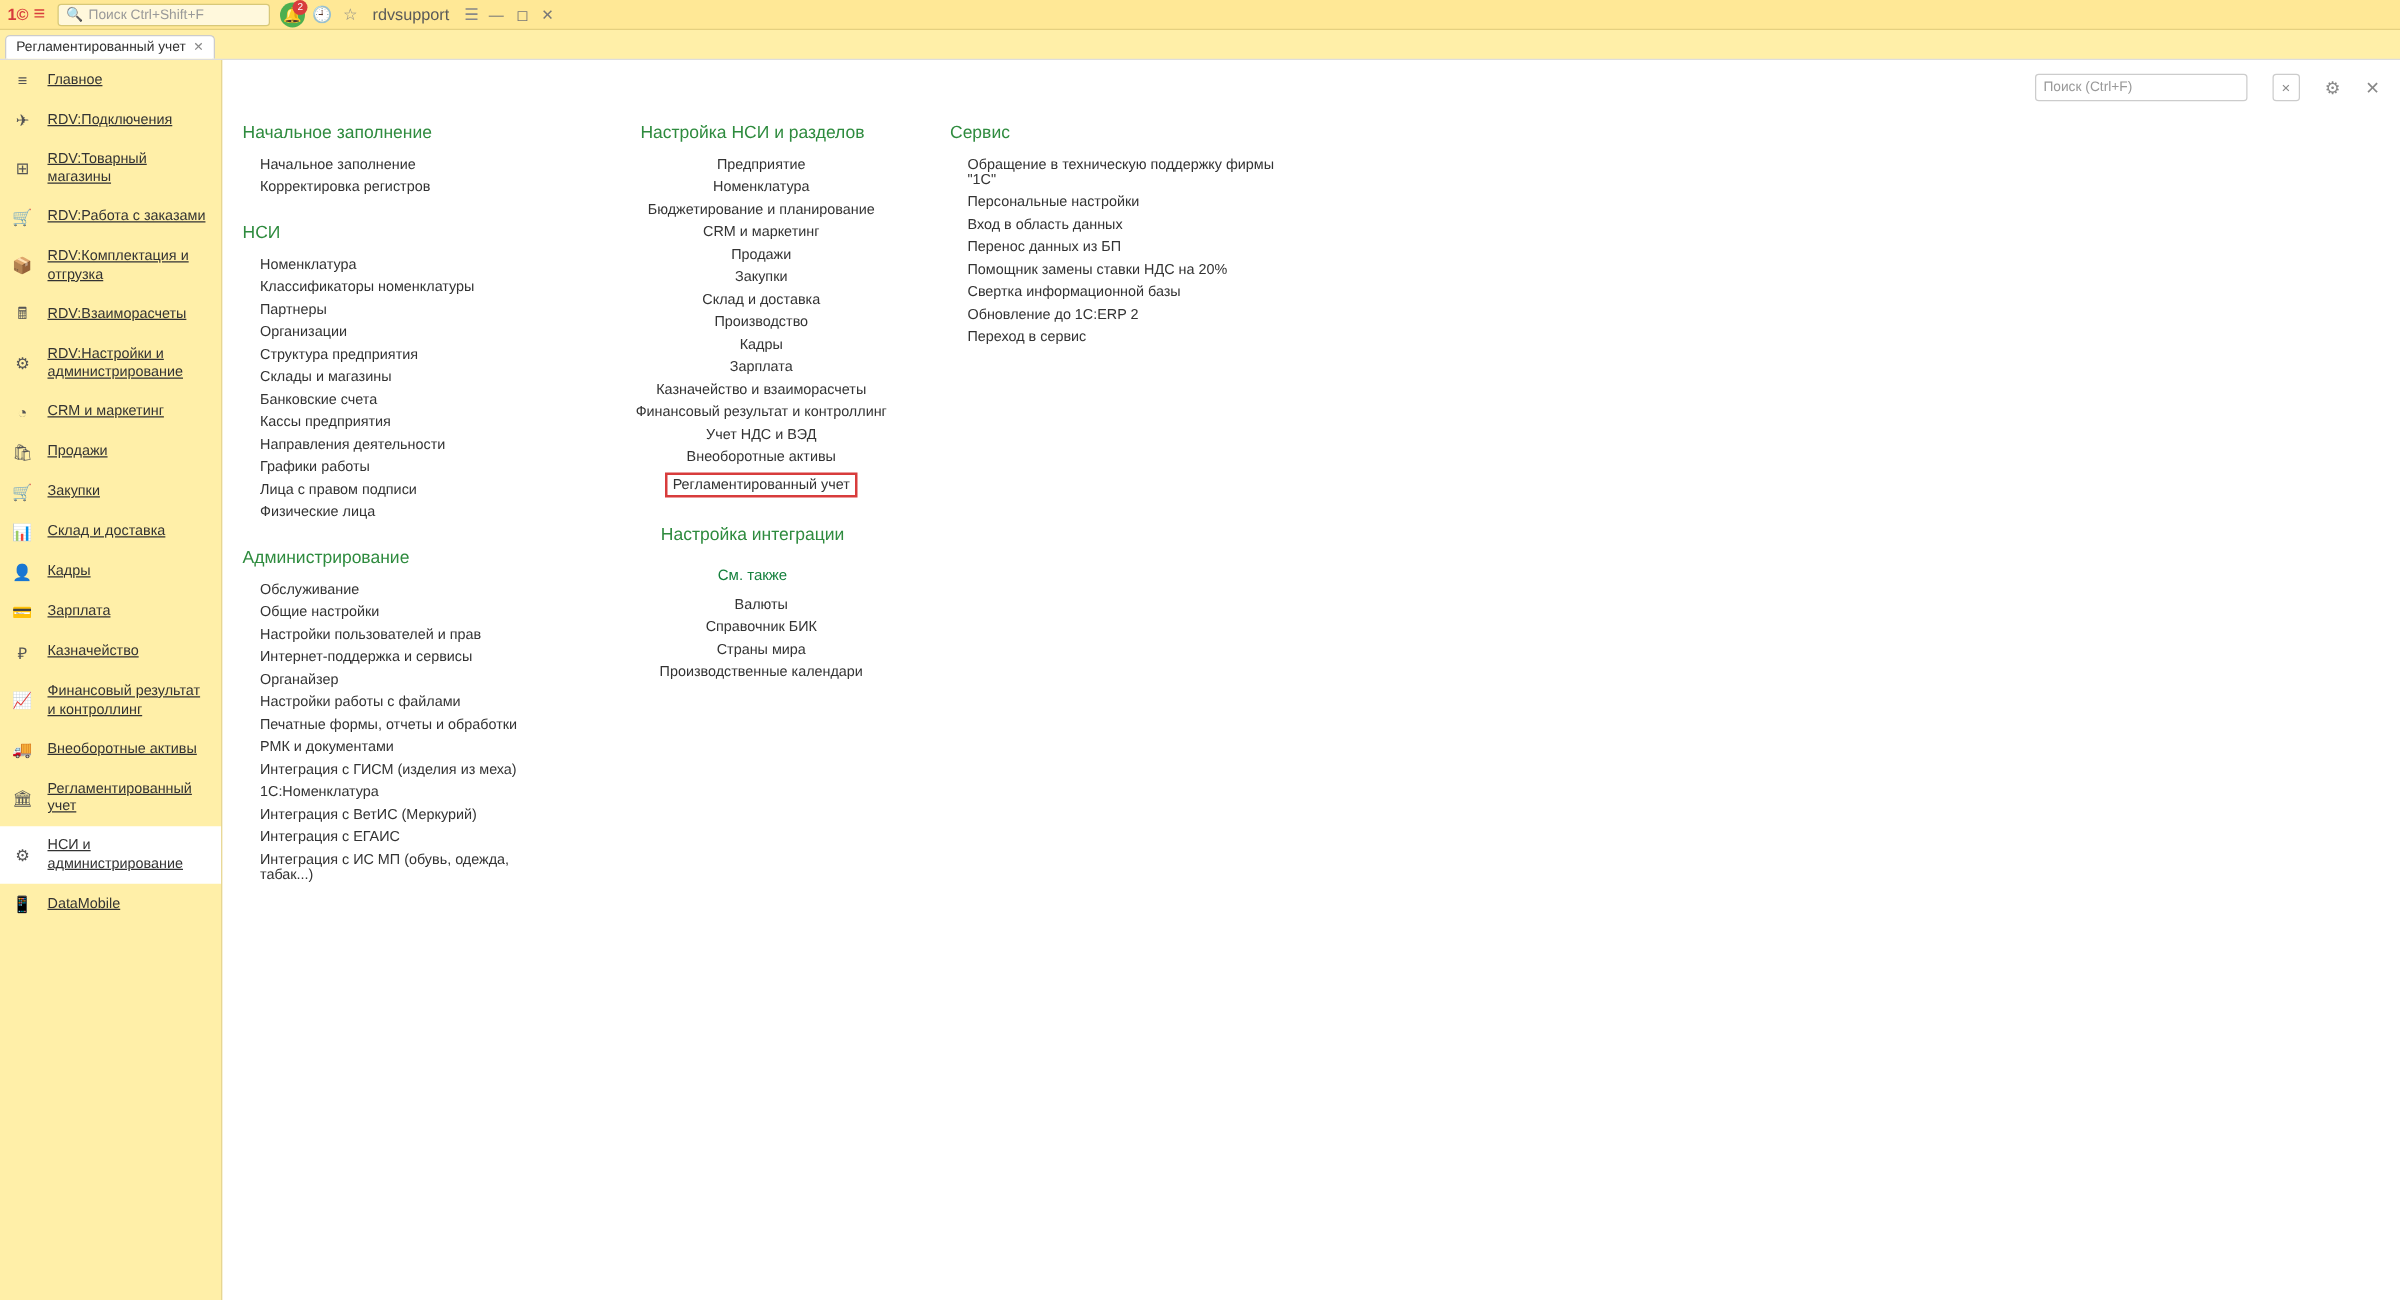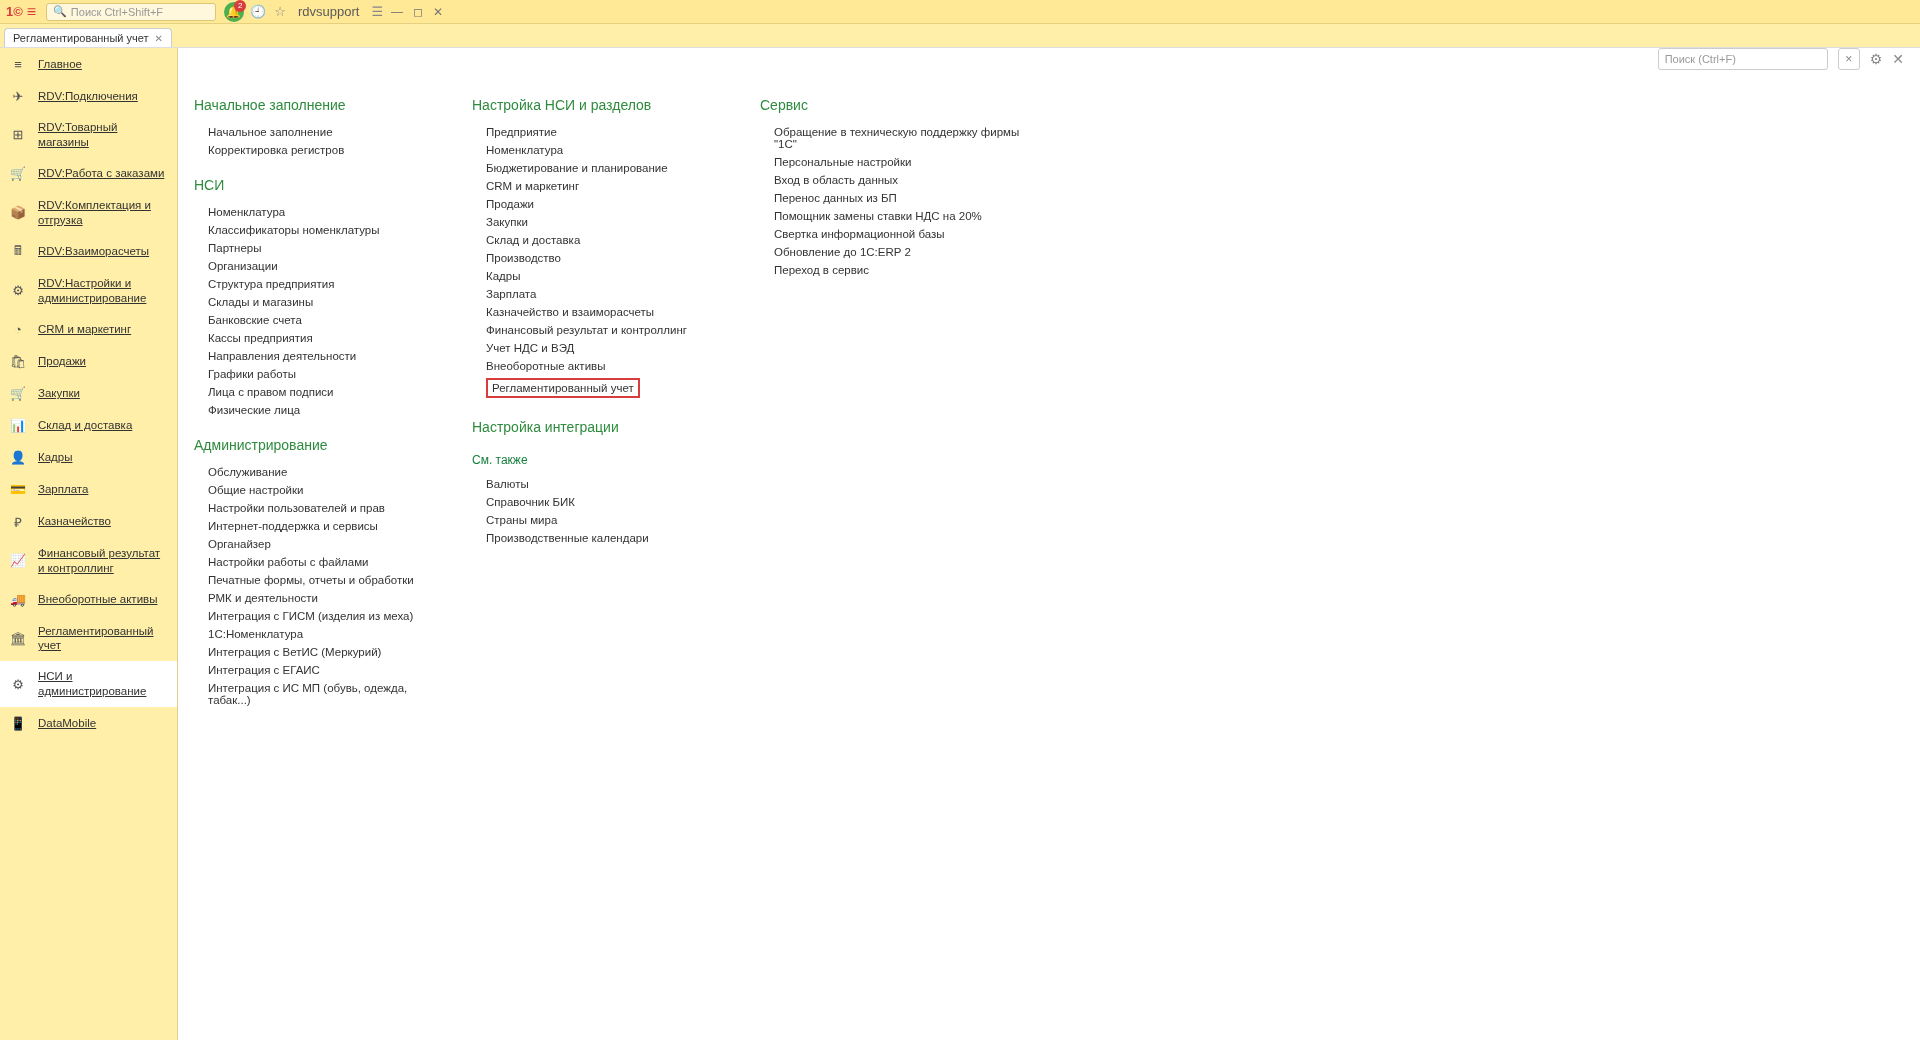--- a/index.html
+++ b/index.html
@@ -32,30 +32,30 @@
 
 .sidebar { width: 178px; background: #ffefa8; border-right: 1px solid #e0ce8a; overflow-y: auto; }
 .sidebar-item { display: flex; align-items: center; padding: 8px 10px; cursor: pointer; gap: 12px; color: #333; }
 .sidebar-item.active { background: #fff; }
 .sidebar-icon { width: 16px; height: 16px; display: flex; align-items: center; justify-content: center; color: #555; font-size: 13px; flex-shrink: 0; }
 .sidebar-label { font-size: 11.5px; line-height: 1.3; text-decoration: underline; }
 .sidebar-icon.orange { color: #e67e22; }
 
 
 .content { flex: 1; background: #fff; position: relative; padding: 12px 16px; overflow-y: auto; }
-.content-header { position: absolute; top: 0; right: 16px; display: flex; align-items: center; gap: 10px; }
+.content-header { position: absolute; top: 11px; right: 16px; display: flex; align-items: center; gap: 20px; }
 .content-search { border: 1px solid #ccc; border-radius: 3px; height: 22px; width: 170px; padding: 0 6px; font-size: 11px; color: #999; display: flex; align-items: center; }
 .content-search-clear { border: 1px solid #ccc; border-radius: 3px; height: 22px; width: 22px; display: flex; align-items: center; justify-content: center; color: #888; cursor: pointer; }
 .gear-btn { color: #888; cursor: pointer; font-size: 14px; }
 .panel-close { color: #888; cursor: pointer; font-size: 14px; }
 
 .columns { display: flex; gap: 28px; margin-top: 37px; }
 .col { flex: 0 0 auto; }
 .col-1 { width: 250px; }
-.col-2 { width: 260px; }
+.col-2 { width: 260px; text-align: center; }
 .col-3 { width: 260px; }
 
 .section-title { color: #2e8b3e; font-size: 14px; margin-bottom: 10px; margin-top: 0; }
 .section-title.mt { margin-top: 18px; }
 .link-list { list-style: none; padding-left: 14px; }
 .link-list li { color: #333; font-size: 11.5px; padding: 3px 0; cursor: pointer; }
 .see-also { color: #15803d; font-size: 12px; margin-top: 18px; margin-bottom: 8px; }
 
 .highlighted-link { display: inline-block; border: 2px solid #d83c3c; padding: 2px 4px; background: #fff; }
 </style>
@@ -206,21 +206,21 @@
           </ul>
           <div class="section-title mt">Администрирование</div>
           <ul class="link-list">
             <li>Обслуживание</li>
             <li>Общие настройки</li>
             <li>Настройки пользователей и прав</li>
             <li>Интернет-поддержка и сервисы</li>
             <li>Органайзер</li>
             <li>Настройки работы с файлами</li>
             <li>Печатные формы, отчеты и обработки</li>
-            <li>РМК и деятельности</li>
+            <li>РМК и документами</li>
             <li>Интеграция с ГИСМ (изделия из меха)</li>
             <li>1С:Номенклатура</li>
             <li>Интеграция с ВетИС (Меркурий)</li>
             <li>Интеграция с ЕГАИС</li>
             <li>Интеграция с ИС МП (обувь, одежда, табак...)</li>
           </ul>
         </div>
       <div class="col col-2" id="col2">
           <div class="section-title">Настройка НСИ и разделов</div>
           <ul class="link-list">

